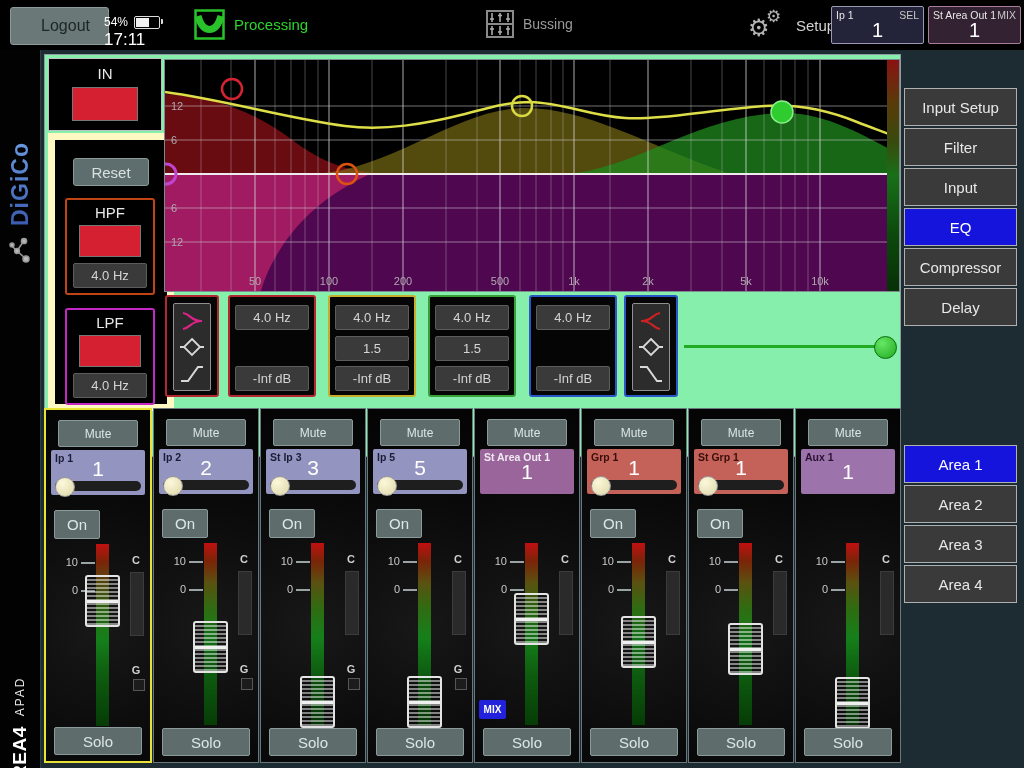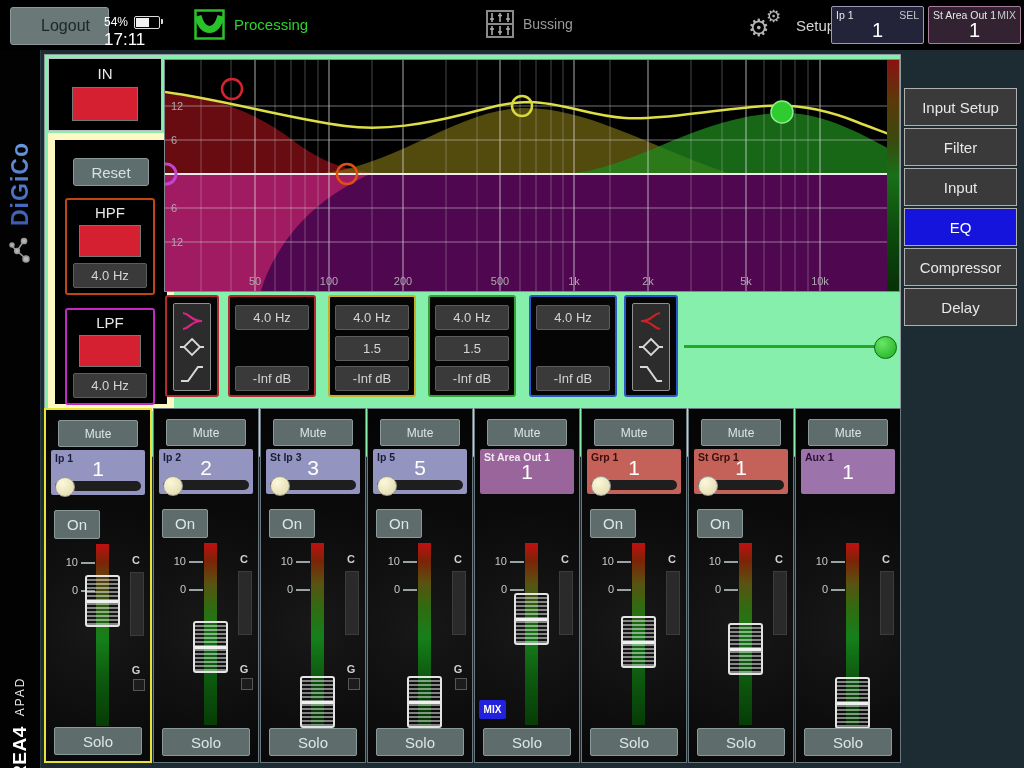--- a/index.html
+++ b/index.html
@@ -367,20 +367,26 @@
 
   <div class="tabcol" style="top:88px;">
     <div class="tabbtn">Input Setup</div>
     <div class="tabbtn">Filter</div>
     <div class="tabbtn">Input</div>
     <div class="tabbtn active">EQ</div>
     <div class="tabbtn">Compressor</div>
     <div class="tabbtn">Delay</div>
   </div>
 
+  <div class="tabcol" style="top:445px;">
+    <div class="tabbtn active">Area 1</div>
+    <div class="tabbtn">Area 2</div>
+    <div class="tabbtn">Area 3</div>
+    <div class="tabbtn">Area 4</div>
+  </div>
 
   <div class="stripspanel">
 
     <div class="strip selected">
       <div class="mutebtn">Mute</div>
       <div class="chlabel" style="background:#9394bf;">
         <span class="chname" style="color:#1c1c38;">Ip 1</span>
         <span class="chnum">1</span>
         <div class="pan">
             <div class="panknob"></div>

